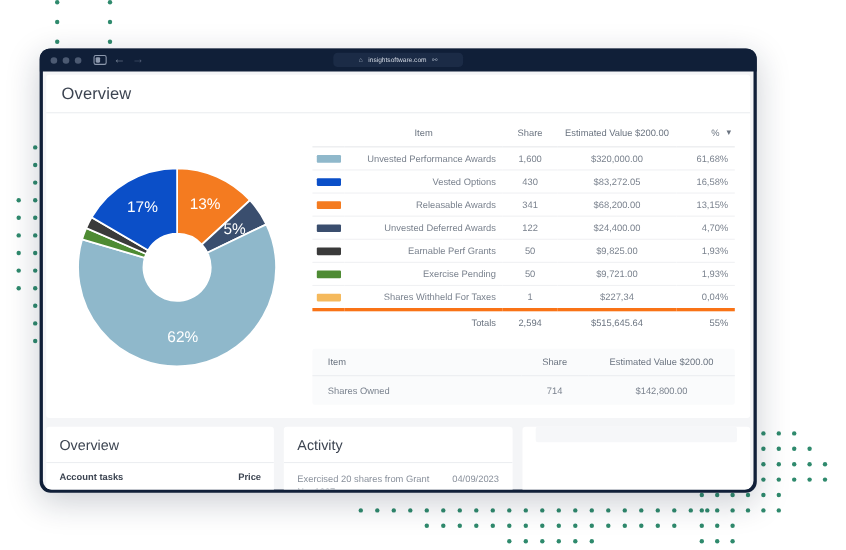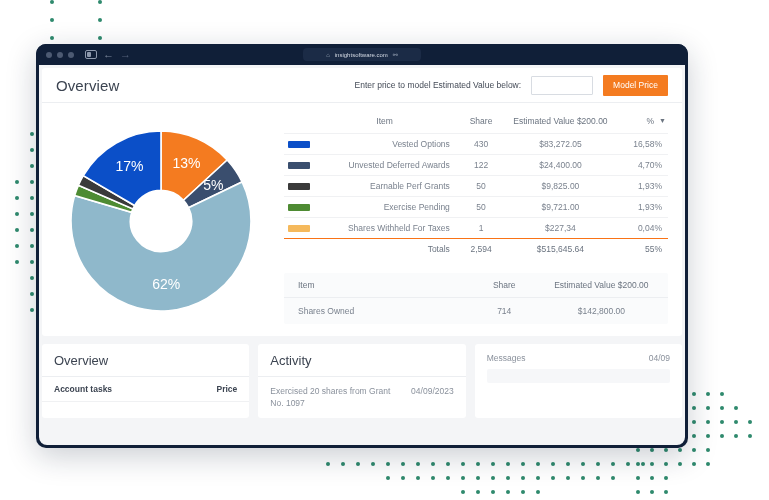--- a/index.html
+++ b/index.html
@@ -103,21 +103,21 @@
   tr.first-row td{border-top:1px solid #e7e9ec;}
   .c-sw{width:26px;padding-left:4px;padding-right:0;}
   .sw{display:block;width:22px;height:7px;border-radius:1px;}
   .c-item{text-align:right;padding-right:6px;width:150px;}
   .c-share{width:46px;}
   .c-val{width:110px;}
   .c-pct{width:46px;text-align:right;padding-right:6px;}
   .th-item{text-align:center;}
   .th-pct{text-align:right;padding-right:2px;}
   .caret{display:inline-block;margin-left:5px;color:#6b7480;font-size:7px;vertical-align:1px;}
-  tr.totals td{color:#6b7480;border-top:1px solid #f97316;}
+  tr.totals td{color:#6b7480;border-top:3px solid #f97316;}
 
   .sub-table{margin-top:14px;background:#fafbfc;border-radius:2px;}
   .sub-table th{padding:7px 4px;color:#6b7480;}
   .sub-table td{border-top:1px solid #eceef1;color:#7a828e;padding:8px 4px;}
   .sub-table .c-item{text-align:left;padding-left:14px;}
   .sub-table .th-item{text-align:left;padding-left:14px;}
 
   
   .bottom-row{
     display:flex;gap:9px;padding:8px 3px 0 3px;
@@ -430,25 +430,20 @@
       <span class="share">⚯</span>
     </div>
   </div>
 
   <div class="page">
 
     <div class="card main-card">
 
       <div class="main-head">
         <div class="main-title">Overview</div>
-        <div class="price-tools">
-          <span class="price-label">Enter price to model Estimated Value below:</span>
-          <input class="price-input" type="text" placeholder="" style="">
-          <button class="price-btn">Model Price</button>
-        </div>
       </div>
 
       <div class="main-body">
 
         <div class="chart-col">
           <div class="donut-wrap">
             <svg id="donut-svg" width="184" height="184" viewBox="0 0 184 184">
                 <path d="M 92 2 A 90 90 0 0 1 158.20002721352094 31.028232788206914 L 114.50800925259712 71.26959914799035 A 30.6 30.6 0 0 0 92 61.4 Z" fill="#f47b20" stroke="#ffffff" stroke-width="1.6"></path>
                 <text x="117.40808189161892" y="39.05586936894482" text-anchor="middle" fill="#ffffff" font-size="14" font-family="&quot;Liberation Sans&quot;, sans-serif">13%</text>
                 <path d="M 158.20002721352094 31.028232788206914 A 90 90 0 0 1 173.08281493797517 52.9413630328186 L 119.56815707891155 78.72006343115832 A 30.6 30.6 0 0 0 114.50800925259712 71.26959914799035 Z" fill="#3a4e6e" stroke="#ffffff" stroke-width="1.6"></path>
@@ -471,28 +466,46 @@
                 <th class="c-sw"></th>
                 <th class="th-item">Item</th>
                 <th class="c-share">Share</th>
                 <th class="c-val">Estimated Value $200.00</th>
                 <th class="th-pct">
                   <span>%</span><span class="caret">▼</span>
                 </th>
               </tr>
             </thead>
             <tbody id="table-body">
+                <tr class="first-row">
+                  <td class="c-sw">
+                    <span class="sw" style="background:#8fb8cb"></span>
+                  </td>
+                  <td class="c-item">Unvested Performance Awards</td>
+                  <td class="c-share">1,600</td>
+                  <td class="c-val">$320,000.00</td>
+                  <td class="c-pct">61,68%</td>
+                </tr>
                 <tr>
                   <td class="c-sw">
                     <span class="sw" style="background:#0b4fc8"></span>
                   </td>
                   <td class="c-item">Vested Options</td>
                   <td class="c-share">430</td>
                   <td class="c-val">$83,272.05</td>
                   <td class="c-pct">16,58%</td>
+                </tr>
+                <tr>
+                  <td class="c-sw">
+                    <span class="sw" style="background:#f47b20"></span>
+                  </td>
+                  <td class="c-item">Releasable Awards</td>
+                  <td class="c-share">341</td>
+                  <td class="c-val">$68,200.00</td>
+                  <td class="c-pct">13,15%</td>
                 </tr>
                 <tr>
                   <td class="c-sw">
                     <span class="sw" style="background:#3a4e6e"></span>
                   </td>
                   <td class="c-item">Unvested Deferred Awards</td>
                   <td class="c-share">122</td>
                   <td class="c-val">$24,400.00</td>
                   <td class="c-pct">4,70%</td>
                 </tr>
@@ -574,23 +587,19 @@
         <div class="bcard-head">
           <div class="bcard-title">Activity</div>
         </div>
         <div class="act-row">
           <span class="act-text">Exercised 20 shares from Grant No. 1097</span>
           <span class="act-date">04/09/2023</span>
         </div>
       </div>
 
       <div class="bcard">
-        <div class="news-row">
-          <span>Messages</span>
-          <span>04/09</span>
-        </div>
         <div class="news-stub"></div>
       </div>
 
     </div>
 
   </div>
 </div>
 
 </body></html>

